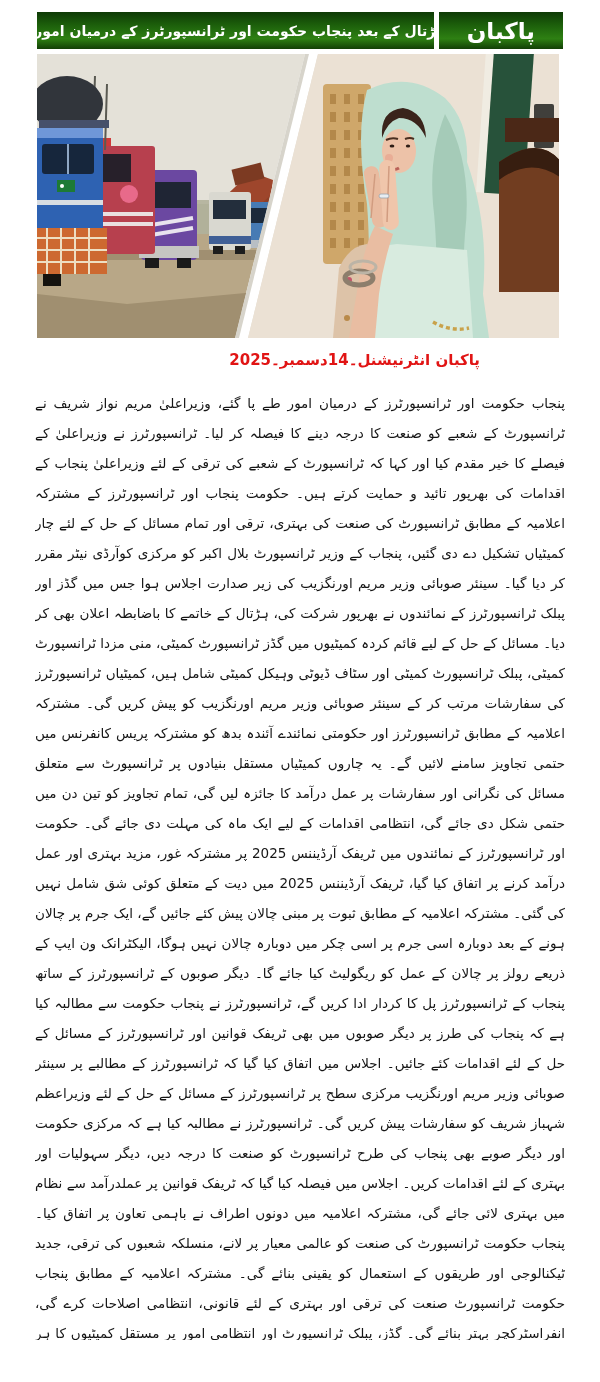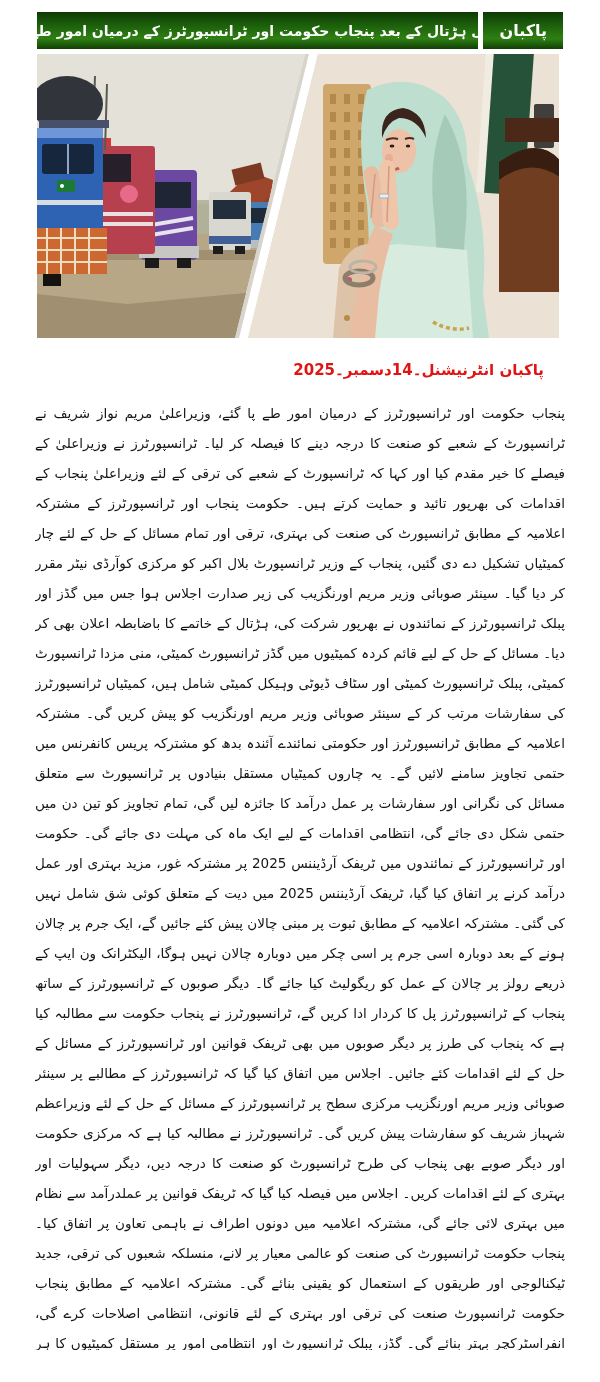--- a/index.html
+++ b/index.html
@@ -2,25 +2,25 @@
 <html lang="ur"><head>
 <meta charset="utf-8">
 <style>
   html,body{margin:0;padding:0;}
   body{
     width:600px;height:1382px;background:#ffffff;overflow:hidden;position:relative;
     font-family:"DejaVu Sans",sans-serif;
   }
   .masthead{display:flex;direction:rtl;gap:5px;margin:12px 37px 0 37px;height:37px;}
   .green-grad{background:linear-gradient(180deg,#0e3a05 0%,#1c5f0b 35%,#2e8013 72%,#123f06 100%);}
-  .logo-box{color:#fff;display:flex;align-items:center;padding:0 16px;font-size:16px;font-weight:bold;}
+  .logo-box{color:#fff;display:flex;align-items:center;padding:0 28px;font-size:23px;font-weight:bold;}
   .headline-bar{flex:1;color:#fff;display:flex;align-items:center;justify-content:center;
     font-size:14px;font-weight:bold;direction:rtl;white-space:nowrap;overflow:hidden;}
   .photo{margin:5px 41px 0 37px;width:522px;height:284px;padding:0;}
-  .dateline-row{direction:rtl;margin-top:22px;padding-right:56px;height:26px;}
+  .dateline-row{direction:rtl;margin-top:12px;padding-right:120px;height:26px;}
   .dateline{color:#e11414;font-size:15px;font-weight:bold;}
   .article{direction:rtl;margin:12px 35px 0 35px;height:952px;overflow:hidden;
     text-align:justify;font-size:13.5px;line-height:30px;color:#151515;}
   .article p{margin:0;}
 </style>
 </head>
 <body>
 
 <div>
 

